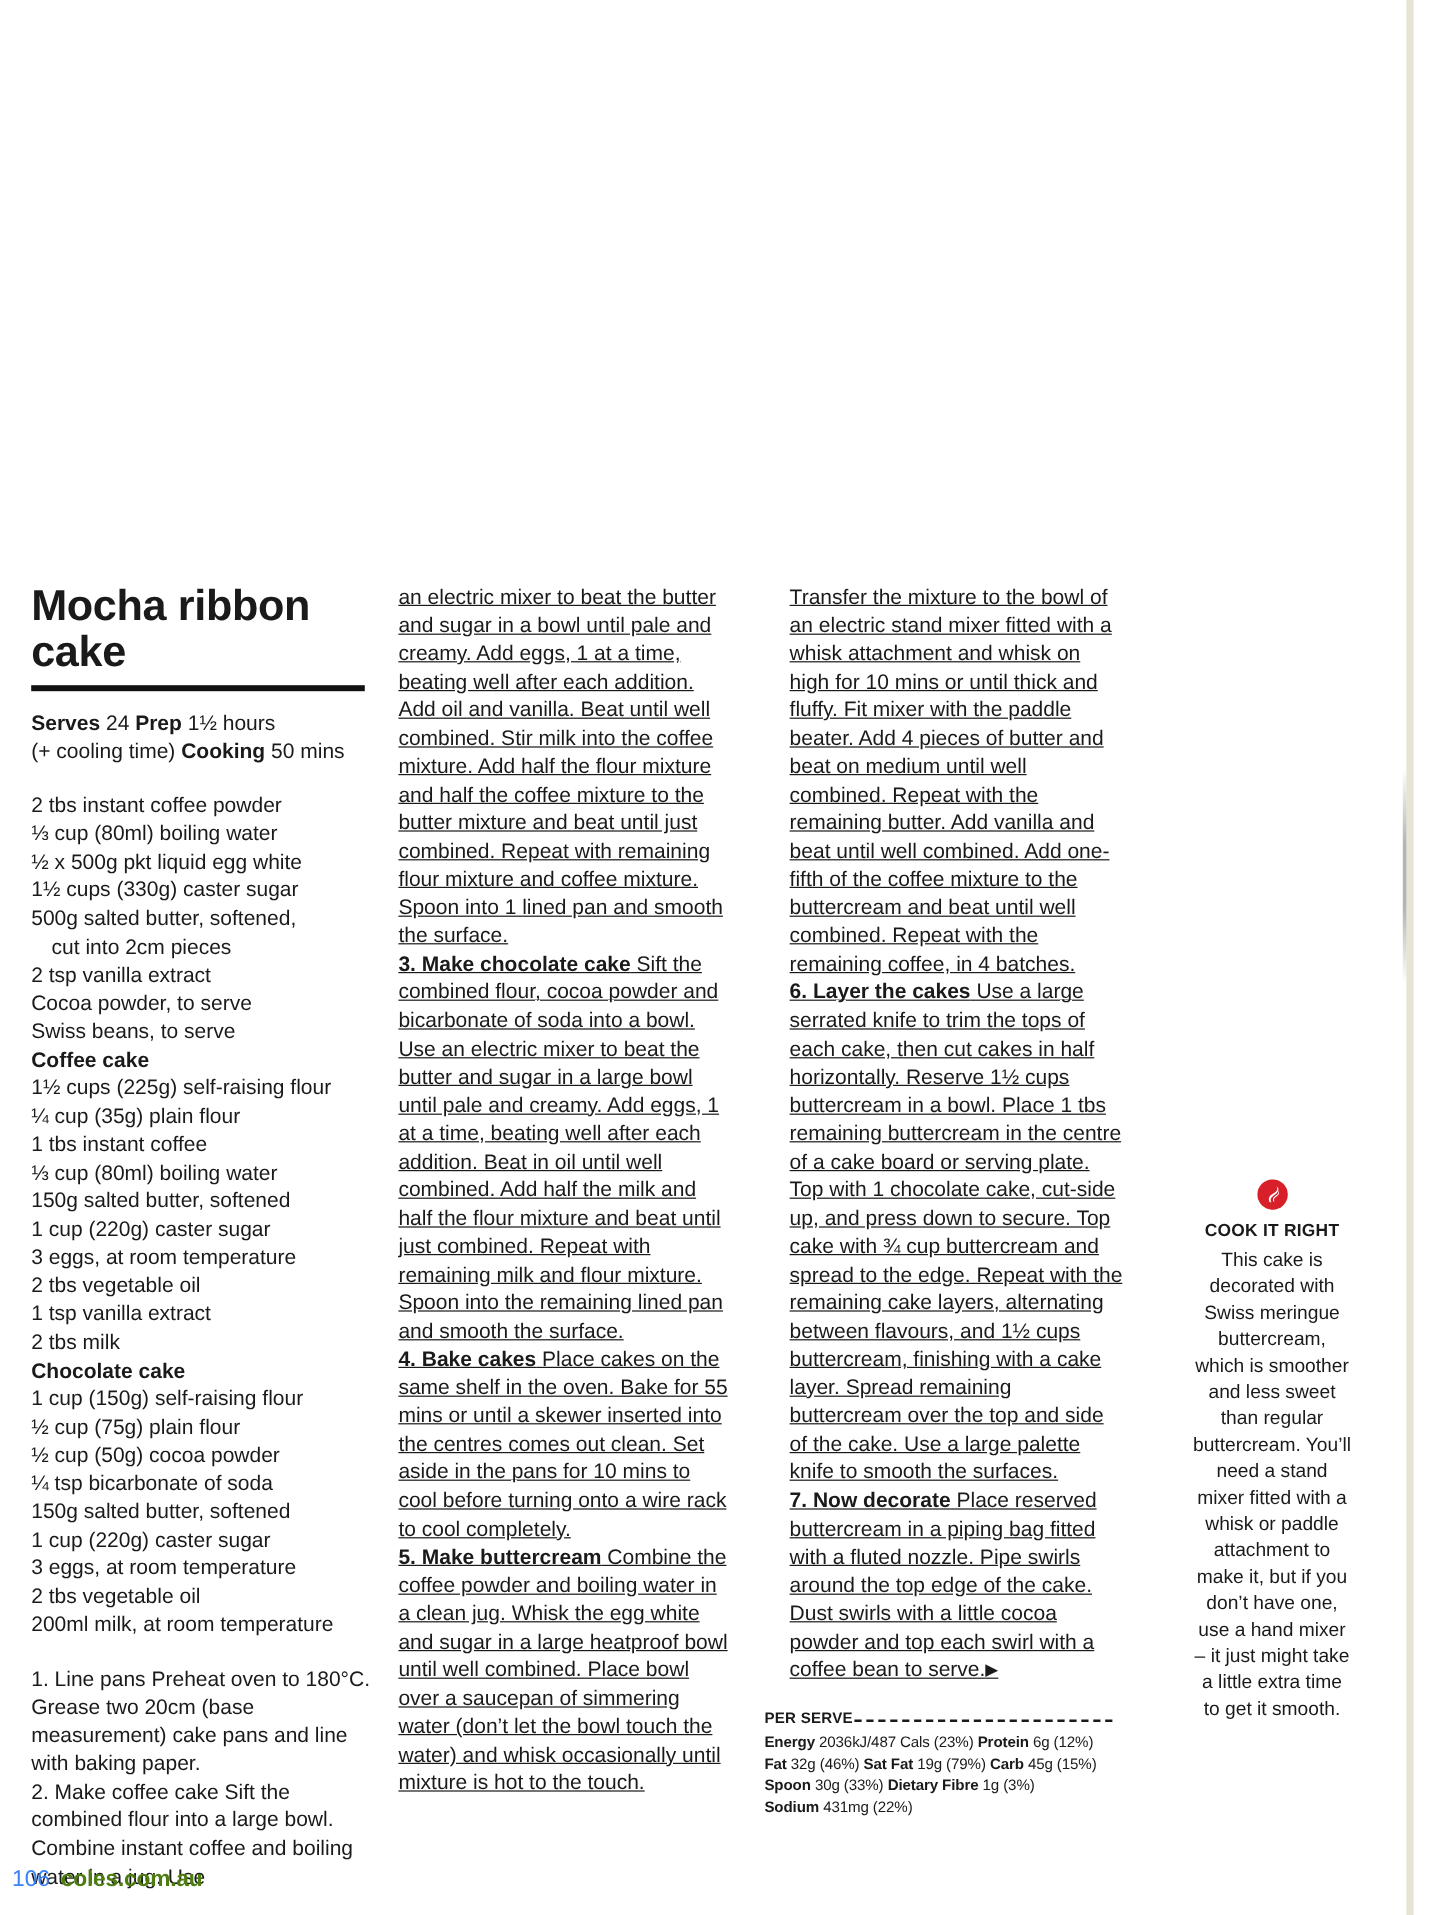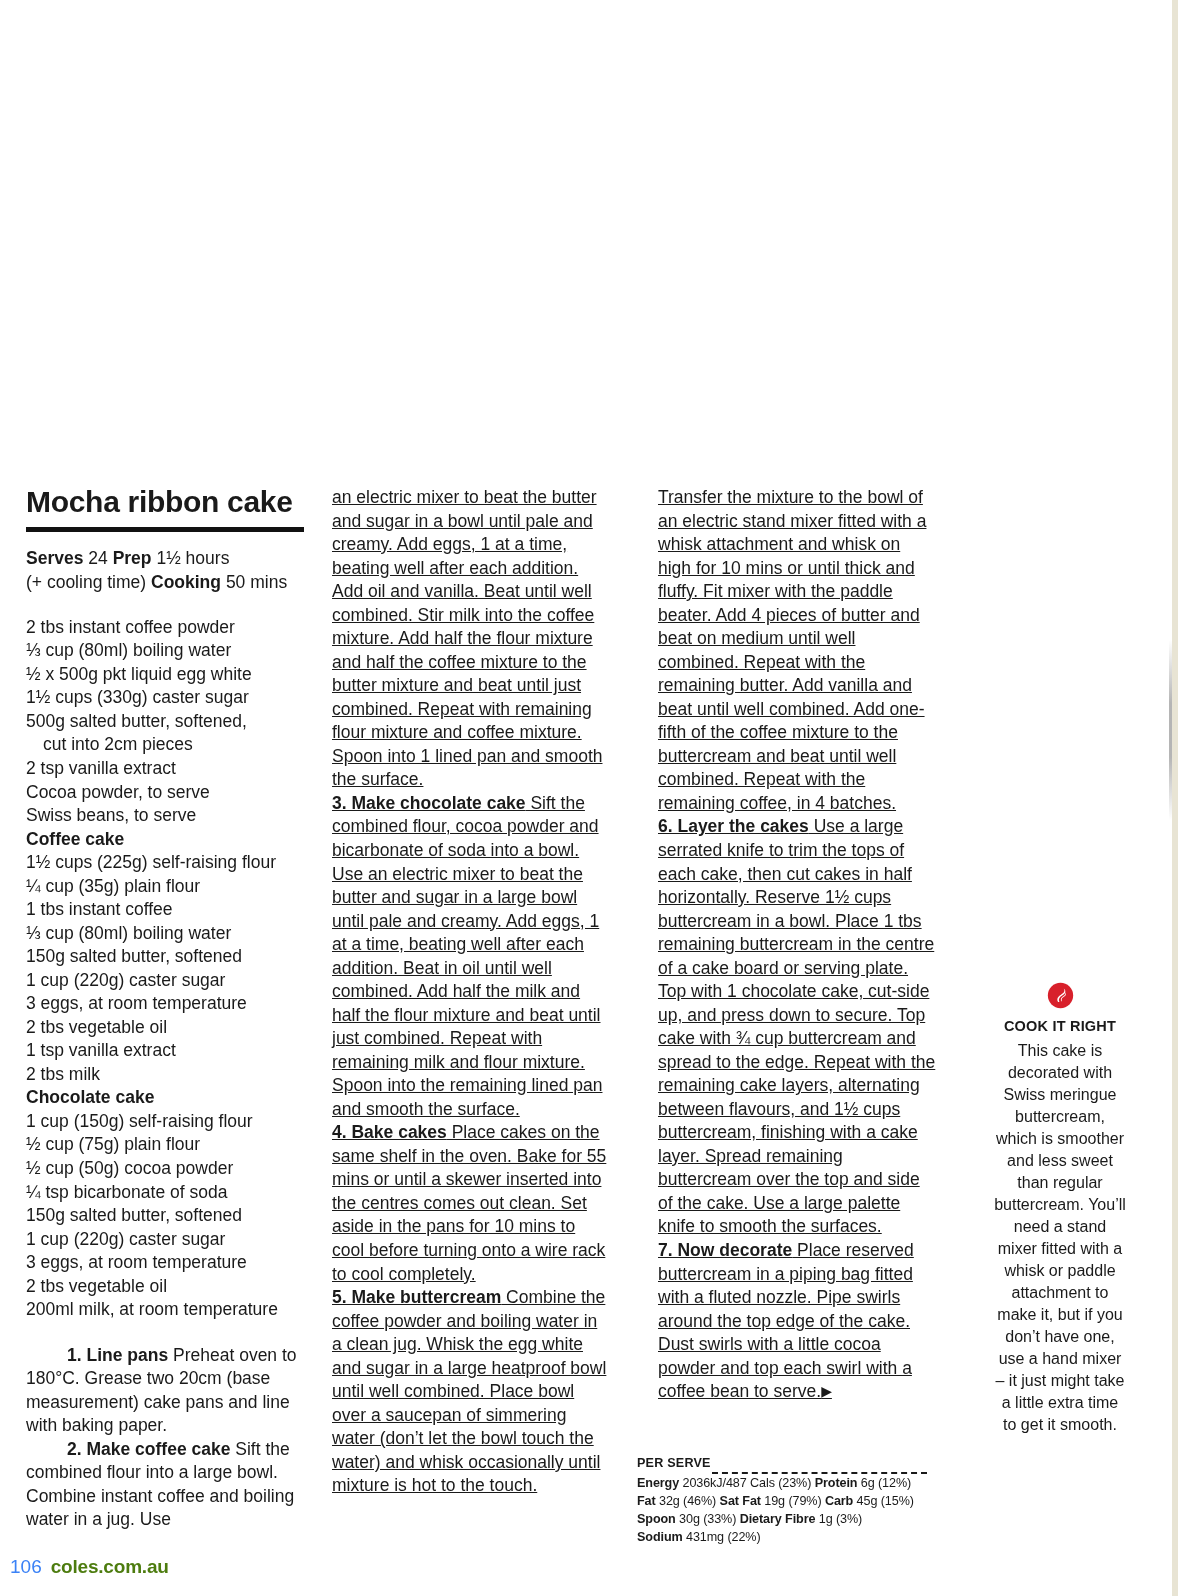--- a/index.html
+++ b/index.html
@@ -44,21 +44,21 @@
   
   .col {
     position: absolute;
     top: 486px;
   }
   .col-1 { left: 26px;  width: 290px; }
   .col-2 { left: 332px; width: 278px; }
   .col-3 { left: 658px; width: 280px; }
 
   .recipe-title {
-    font-size: 30px;
+    font-size: 36px;
     font-weight: bold;
     letter-spacing: -0.3px;
     line-height: 1.05;
     margin: 0 0 9px 0;
   }
   .title-rule {
     height: 5px;
     background: #111111;
     width: 278px;
     margin-bottom: 14px;
@@ -81,21 +81,21 @@
     display: block;
     font-weight: bold;
   }
 
   .method {
     font-size: 17.5px;
     line-height: 1.345;
     margin-top: 22px;
   }
   .method p { margin: 0; }
-  .method b { font-weight: bold; margin-left: 41px; }
+  .method b { font-weight: normal; }
 
   .body-text {
     font-size: 17.5px;
     line-height: 1.345;
   }
   .body-text p { margin: 0; text-decoration: underline; }
   .body-text b { font-weight: bold; }
 
   .arrow-glyph { font-size: 14px; vertical-align: 1px; }
 
@@ -104,23 +104,22 @@
     position: absolute;
     left: 637px;
     top: 1424px;
     width: 290px;
     font-size: 12.6px;
     line-height: 1.42;
     letter-spacing: -0.1px;
   }
   .per-serve-row {
     display: flex;
-    align-items: flex-end;
+    align-items: center;
     margin-bottom: 2px;
-    margin-top: 31px;
   }
   .per-serve-label {
     font-weight: bold;
     font-size: 12.6px;
     letter-spacing: .2px;
     white-space: nowrap;
   }
   .per-serve-dash {
     flex: 1;
     border-top: 2px dashed #1a1a1a;

